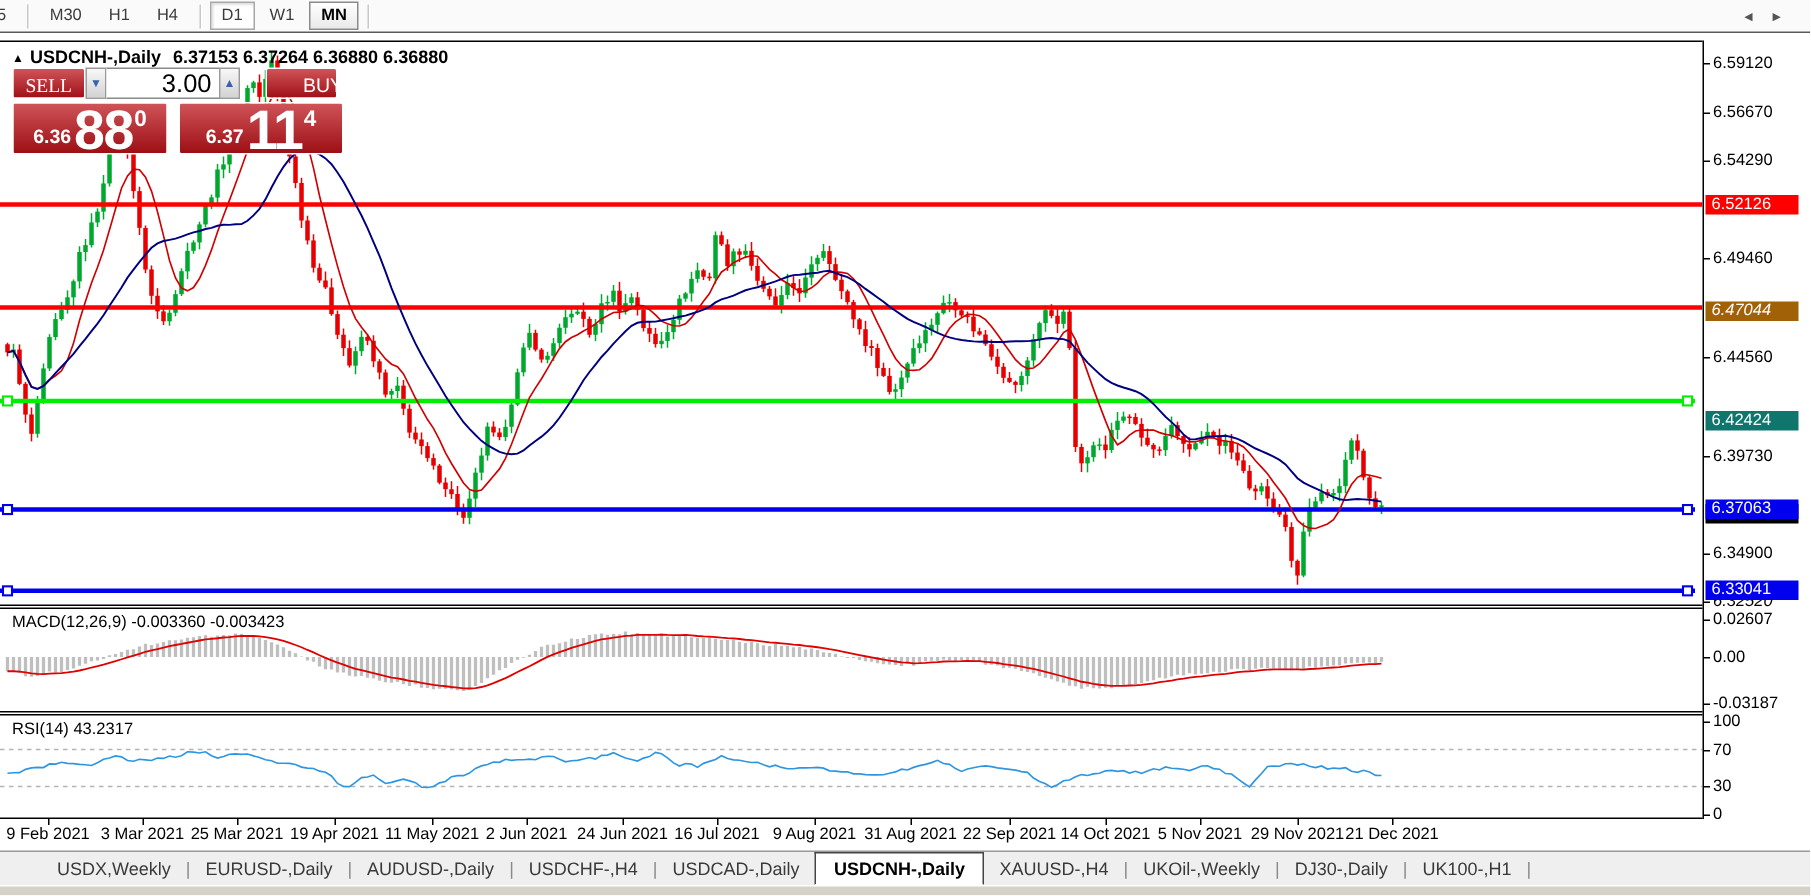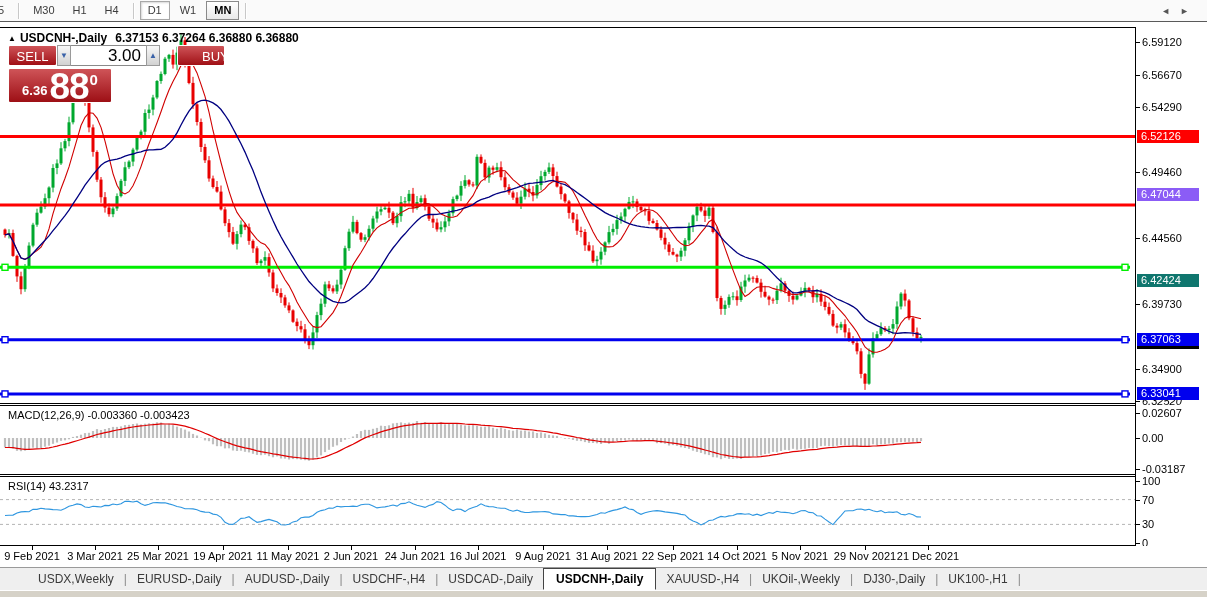--- a/index.html
+++ b/index.html
@@ -22,21 +22,21 @@
   
   #chart-title{position:absolute;top:31px;left:8px;font-size:12px;font-weight:bold;color:#000;white-space:nowrap;z-index:6;}
   #chart-title .arrow{font-size:8px;position:relative;top:-1px;margin-right:4px;}
   #chart-title .ohlc{margin-left:8px;font-weight:bold;}
   
   .ind-label{position:absolute;left:8px;font-size:11px;color:#000;z-index:6;white-space:nowrap;}
   
   #trade-panel{position:absolute;top:45px;left:8px;width:221px;height:58px;z-index:7;}
   .tp-row1{display:flex;height:21px;}
   .tp-btn{background:linear-gradient(#cf5458,#a01016);color:#fff;font-size:13px;text-align:center;line-height:21px;border:1px solid #fff;border-radius:2px;box-sizing:border-box;}
-  #sell-btn{width:49px;}
+  #sell-btn{width:49px;font-family:Liberation Serif, serif;}
   #buy-btn{width:48px;margin-left:17px;padding-left:24px;}
   .spin-btn{width:14px;background:linear-gradient(#f8f8f8,#d2d2d2);border:1px solid #9a9a9a;box-sizing:border-box;color:#3a62a8;font-size:8px;line-height:19px;text-align:center;}
   #vol-input{width:75px;background:#fff;border:1px solid #8a8a8a;border-left:none;border-right:none;font-size:17px;color:#000;text-align:right;padding:0 5px 0 0;line-height:19px;box-sizing:border-box;}
   .tp-row2{display:flex;margin-top:2px;height:35px;}
   .px-box{background:linear-gradient(#cf5458,#9d0f15);border:1px solid #fff;border-radius:2px;color:#fff;position:relative;box-sizing:border-box;display:flex;align-items:flex-end;justify-content:center;}
   #sell-box{width:104px;}
   #buy-box{width:110px;margin-left:7px;}
   .px-small{font-size:13px;font-weight:bold;margin:0 2px 4px 0;}
   .px-big{font-size:37px;font-weight:bold;line-height:30px;letter-spacing:-1px;}
   .px-sup{font-size:15px;font-weight:bold;position:relative;top:-14px;margin-left:1px;}
@@ -811,20 +811,25 @@
       <div id="vol-input">3.00</div>
       <div class="spin-btn">▲</div>
       <div class="tp-btn" id="buy-btn">BUY</div>
     </div>
     <div class="tp-row2">
       <div class="px-box" id="sell-box">
         <span class="px-small">6.36</span>
         <span class="px-big">88</span>
         <span class="px-sup">0</span>
       </div>
+      <div class="px-box" id="buy-box">
+        <span class="px-small">6.37</span>
+        <span class="px-big">11</span>
+        <span class="px-sup">4</span>
+      </div>
     </div>
   </div>
 
   <div id="axis-area">
       <div class="tick-dash" style="top: 15px;"></div>
       <div class="tick-label" style="top: 9px;">6.59120</div>
       <div class="tick-dash" style="top: 48.0634px;"></div>
       <div class="tick-label" style="top: 42.0634px;">6.56670</div>
       <div class="tick-dash" style="top: 80.1822px;"></div>
       <div class="tick-label" style="top: 74.1822px;">6.54290</div>
@@ -833,21 +838,21 @@
       <div class="tick-dash" style="top: 211.491px;"></div>
       <div class="tick-label" style="top: 205.491px;">6.44560</div>
       <div class="tick-dash" style="top: 276.673px;"></div>
       <div class="tick-label" style="top: 270.673px;">6.39730</div>
       <div class="tick-dash" style="top: 341.856px;"></div>
       <div class="tick-label" style="top: 335.856px;">6.34900</div>
       <div class="tick-dash" style="top: 373.974px;"></div>
       <div class="tick-label" style="top: 367.974px; font-style: italic;">6.32520</div>
       <div class="badge" style="top: 309.135px; background: rgb(0, 0, 0);"></div>
       <div class="badge" style="top: 102.886px; background: rgb(255, 0, 0);">6.52126</div>
-      <div class="badge" style="top: 161px; background: #8b5cf6;">6.47044</div>
+      <div class="badge" style="top: 174px; background: #a16207; font-style: italic;">6.47044</div>
       <div class="badge" style="top: 247px; background: #0f766e;">6.42424</div>
       <div class="badge" style="top: 306.165px; background: rgb(0, 0, 238);">6.37063</div>
       <div class="badge" style="top: 360.443px; background: rgb(0, 0, 238);">6.33041</div>
       <div class="tick-dash" style="top: 386px;"></div>
       <div class="tick-label" style="top: 380px;">0.02607</div>
       <div class="tick-dash" style="top: 411px;"></div>
       <div class="tick-label" style="top: 405px;">0.00</div>
       <div class="tick-dash" style="top: 441.562px;"></div>
       <div class="tick-label" style="top: 435.562px;">-0.03187</div>
       <div class="tick-dash" style="top: 454px;"></div>

